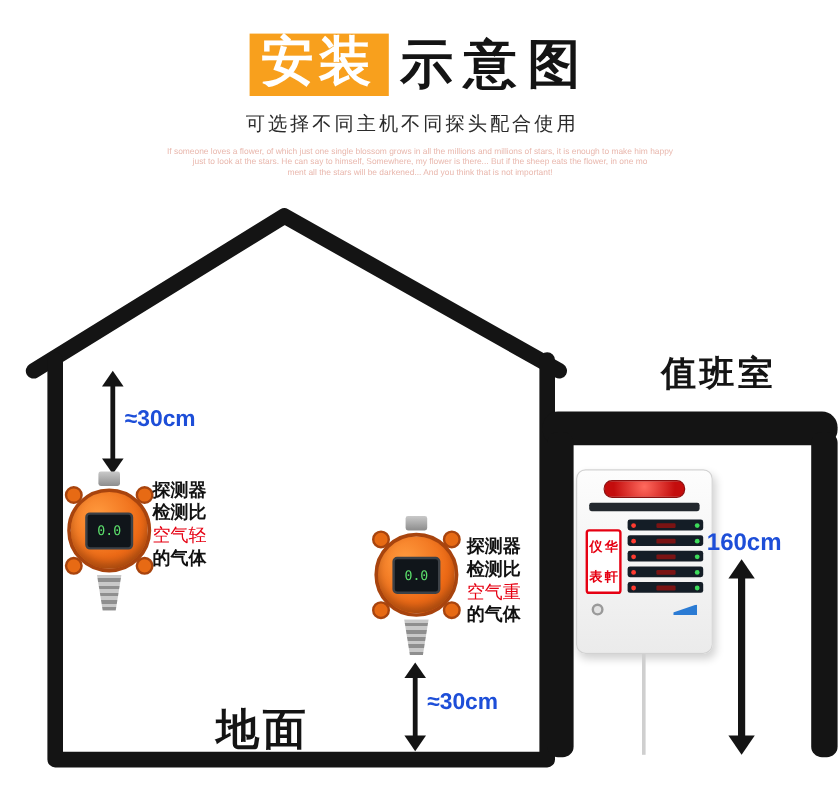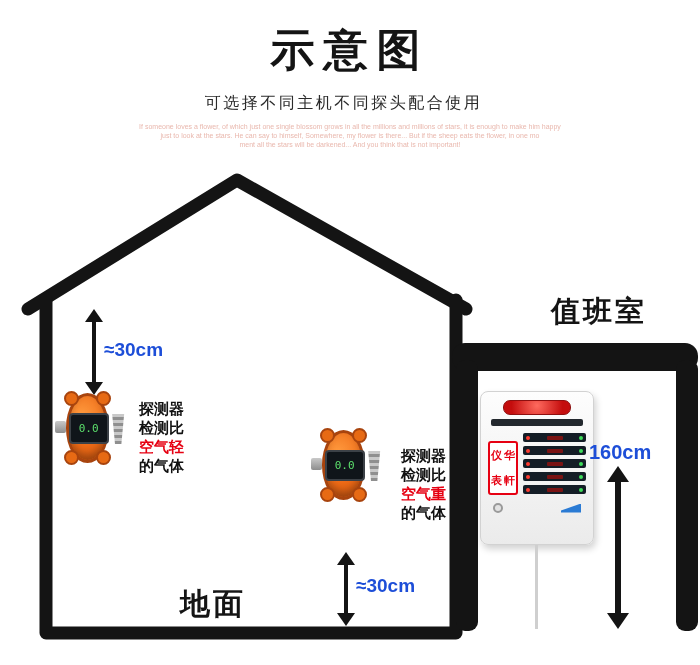--- a/index.html
+++ b/index.html
@@ -10,56 +10,56 @@
   
   .title-row{position:absolute;top:28px;left:0;right:0;display:flex;justify-content:center;align-items:center;gap:10px;}
   .title-hl{background:#f8a01d;color:#fff;font-size:44px;font-weight:900;padding:2px 10px 6px;letter-spacing:4px;line-height:1;}
   .title-rest{font-size:44px;font-weight:900;color:#141414;letter-spacing:9px;line-height:1;}
   .subtitle{position:absolute;top:93px;left:0;right:13px;text-align:center;font-size:16px;color:#2b2b2b;letter-spacing:2.5px;font-weight:500;}
   .deco{position:absolute;top:122px;left:0;right:0;text-align:center;font-size:7px;line-height:9px;color:#e9b8ae;}
 
   
   .room-label{position:absolute;font-weight:800;color:#141414;}
   #ceiling-label{left:172px;top:240px;font-size:30px;letter-spacing:3px;}
-  #floor-label{left:180px;top:584px;font-size:30px;letter-spacing:3px;}
+  #floor-label{left:180px;top:584px;font-size:36px;letter-spacing:3px;}
   #dutyroom-label{left:503px;top:292px;font-size:29px;letter-spacing:3px;margin-left:48px;}
 
   
   .dim{position:absolute;color:#1d4ed8;font-weight:bold;font-size:19px;white-space:nowrap;}
   #dim-160{font-size:20px;}
 
   
   .v-arrow{position:absolute;width:18px;}
   .v-arrow .shaft{position:absolute;left:7px;width:4px;top:9px;bottom:9px;background:#141414;}
   .v-arrow::before,.v-arrow::after{content:'';position:absolute;left:0;border-left:9px solid transparent;border-right:9px solid transparent;}
   .v-arrow::before{top:0;border-bottom:13px solid #141414;}
   .v-arrow::after{bottom:0;border-top:13px solid #141414;}
   .v-arrow.tall{width:22px;}
   .v-arrow.tall .shaft{left:8px;width:6px;top:12px;bottom:12px;}
   .v-arrow.tall::before,.v-arrow.tall::after{border-left:11px solid transparent;border-right:11px solid transparent;}
   .v-arrow.tall::before{border-bottom:16px solid #141414;}
   .v-arrow.tall::after{border-top:16px solid #141414;}
 
   
-  .detector{position:absolute;width:72px;display:flex;flex-direction:row;align-items:center;justify-content:center;}
+  .detector{position:absolute;width:72px;display:flex;flex-direction:column;align-items:center;justify-content:center;}
   .det-mount{width:18px;height:12px;background:linear-gradient(#c9c9c9,#8d8d8d);border-radius:2px;margin-bottom:2px;}
   .det-body{position:relative;width:64px;height:64px;border-radius:50%;
             background:radial-gradient(circle at 35% 30%,#ff9a3e,#ed6a16 60%,#c95510);
             border:3px solid #a8440e;box-shadow:inset 0 -5px 7px rgba(0,0,0,.25);}
   .lug{position:absolute;width:15px;height:15px;border-radius:50%;background:#e76a14;border:2px solid #a8440e;box-sizing:border-box;}
   .lug.tl{top:-5px;left:-5px}.lug.tr{top:-5px;right:-5px}.lug.bl{bottom:-5px;left:-5px}.lug.br{bottom:-5px;right:-5px}
   .det-screen{position:absolute;inset:0;margin:auto;width:36px;height:27px;background:#10151a;border:2px solid #3c4147;border-radius:4px;
               color:#5ce06c;font-size:11px;display:flex;align-items:center;justify-content:center;
               font-family:"DejaVu Sans Mono",monospace;}
   .det-cone{width:30px;height:30px;margin-top:2px;background:repeating-linear-gradient(#c9c9c9 0 3px,#8f8f8f 3px 6px);
             clip-path:polygon(16% 0,84% 0,68% 100%,32% 100%);}
 
   
-  .desc{position:absolute;font-size:15px;font-weight:600;line-height:19px;color:#111;margin-left:12px;}
-  .desc .hl{color:#e60012;font-weight:700;}
+  .desc{position:absolute;font-size:15px;font-weight:600;line-height:19px;color:#111;}
+  .desc .hl{color:#e60012;font-weight:400;}
 
   
   .bar-top{position:absolute;left:452px;top:343px;width:246px;height:28px;background:#141414;border-radius:13px;}
   .col{position:absolute;top:360px;width:22px;height:271px;background:#141414;border-radius:9px;}
   #col-left{left:456px;} #col-right{left:676px;}
 
   
   .panel{position:absolute;left:480px;top:391px;width:114px;height:154px;border:1px solid #d2d2d2;border-radius:8px;
          background:linear-gradient(#fdfdfd,#ebebeb);box-shadow:2px 4px 7px rgba(0,0,0,.18);box-sizing:border-box;}
   .panel-alarm{margin:8px auto 4px;width:66px;height:13px;border-radius:7px;border:1px solid #8d0f0f;
@@ -82,20 +82,21 @@
 <body>
 
 <div id="stage">
 
   <svg class="outline" width="700" height="665" viewBox="0 0 700 665">
     <polyline points="28,309 237,180 466,309" fill="none" stroke="#141414" stroke-width="13" stroke-linecap="round" stroke-linejoin="round"></polyline>
     <polyline points="46,300 46,633 456,633 456,300" fill="none" stroke="#141414" stroke-width="13" stroke-linecap="round" stroke-linejoin="round"></polyline>
   </svg>
 
   <div class="title-row">
+    <span class="title-hl">安装</span>
     <span class="title-rest">示意图</span>
   </div>
   <div class="subtitle">可选择不同主机不同探头配合使用</div>
   <div class="deco">
     <div>If someone loves a flower, of which just one single blossom grows in all the millions and millions of stars, it is enough to make him happy</div>
     <div>just to look at the stars. He can say to himself, Somewhere, my flower is there... But if the sheep eats the flower, in one mo</div>
     <div>ment all the stars will be darkened... And you think that is not important!</div>
   </div>
 
   <div class="room-label" id="floor-label">地面</div>

